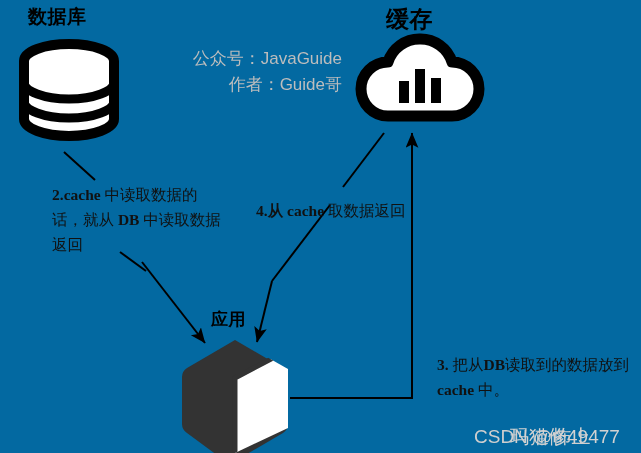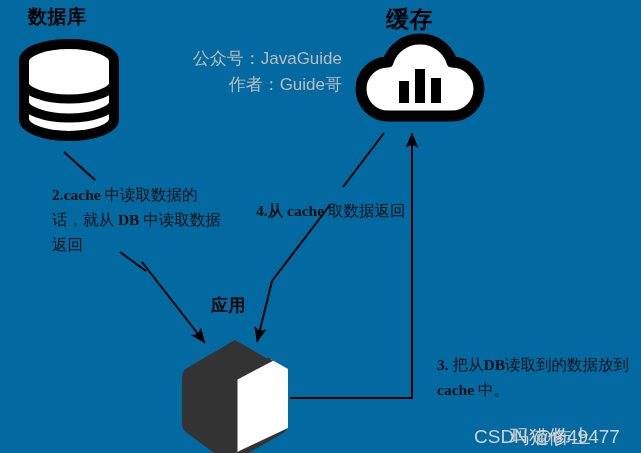--- a/index.html
+++ b/index.html
@@ -37,21 +37,21 @@
     top: 4px;
     font-size: 19px;
   }
   #label-cache {
     left: 386px;
     top: 4px;
     font-size: 23px;
   }
   #label-app {
     left: 211px;
-    top: 294px;
+    top: 308px;
     font-size: 17px;
   }
   .step-text {
     position: absolute;
     font-family: "Liberation Serif", "DejaVu Serif", serif;
     color: #111111;
     font-size: 15.5px;
     line-height: 25px;
   }
   .step-text b {

